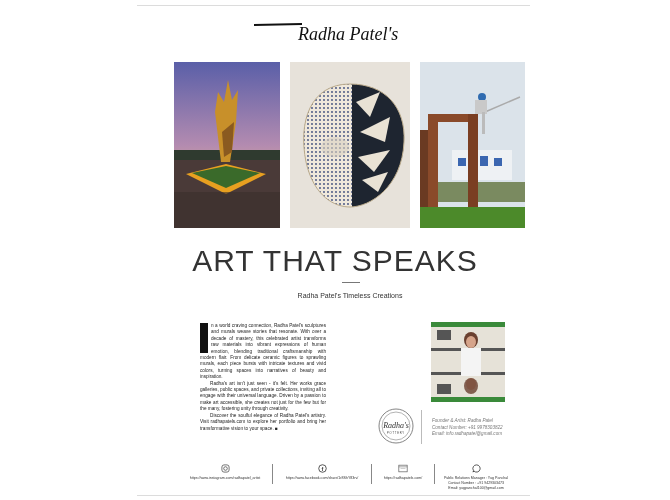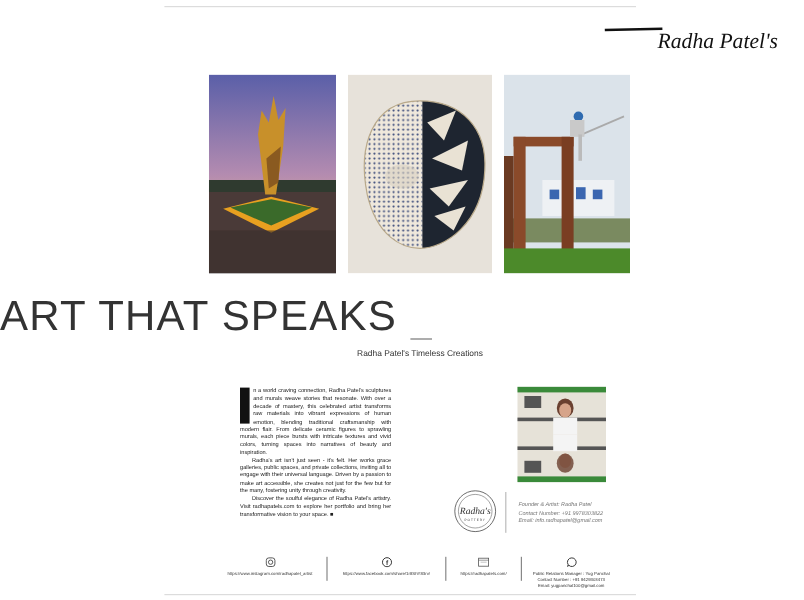--- a/index.html
+++ b/index.html
@@ -1,26 +1,26 @@
 <!DOCTYPE html>
 <html><head>
 <meta charset="utf-8">
 <style>
   html,body{margin:0;padding:0;background:#fff;}
   body{width:670px;height:500px;position:relative;overflow:hidden;font-family:"Liberation Sans",sans-serif;color:#222;}
   .rule{position:absolute;left:137px;width:393px;height:1px;background:#dcdcdc;}
   .rule.top{top:5px;}
   .rule.bottom{top:495px;}
-  .brand{position:absolute;top:18px;left:0;width:670px;text-align:right;}
+  .brand{position:absolute;top:18px;left:0;width:670px;text-align:center;}
   .brand svg{display:inline-block;}
   .photo{position:absolute;top:62px;height:166px;overflow:hidden;}
   .p1{left:174px;width:106px;}
   .p2{left:290px;width:120px;}
   .p3{left:420px;width:105px;}
-  .headline{position:absolute;top:244px;left:0;width:670px;font-size:35px;letter-spacing:1px;font-weight:300;color:#333;}
+  .headline{position:absolute;top:244px;left:0;width:670px;text-align:center;font-size:30px;letter-spacing:1px;font-weight:300;color:#333;}
   .hr-short{position:absolute;top:282px;left:342px;width:18px;height:1px;background:#777;}
   .subtitle{position:absolute;top:292px;left:0;width:700px;text-align:center;font-size:7px;color:#333;}
   .article{position:absolute;top:323px;left:200px;width:126px;font-size:4.7px;line-height:6.4px;text-align:justify;color:#222;}
   .article p{margin:0;}
   .article p.indent{text-indent:10px;}
   .dropcap{float:left;width:8px;height:30px;background:#111;margin:0 3px 0 0;}
   .portrait{position:absolute;top:322px;left:431px;width:74px;height:80px;overflow:hidden;}
   .seal{position:absolute;top:407px;left:377px;width:38px;height:38px;text-decoration:underline;}
   .vdiv{position:absolute;background:#bbb;width:1px;}
   .contact{position:absolute;top:418px;left:432px;font-size:4.6px;line-height:6.6px;color:#777;font-style:italic;}

